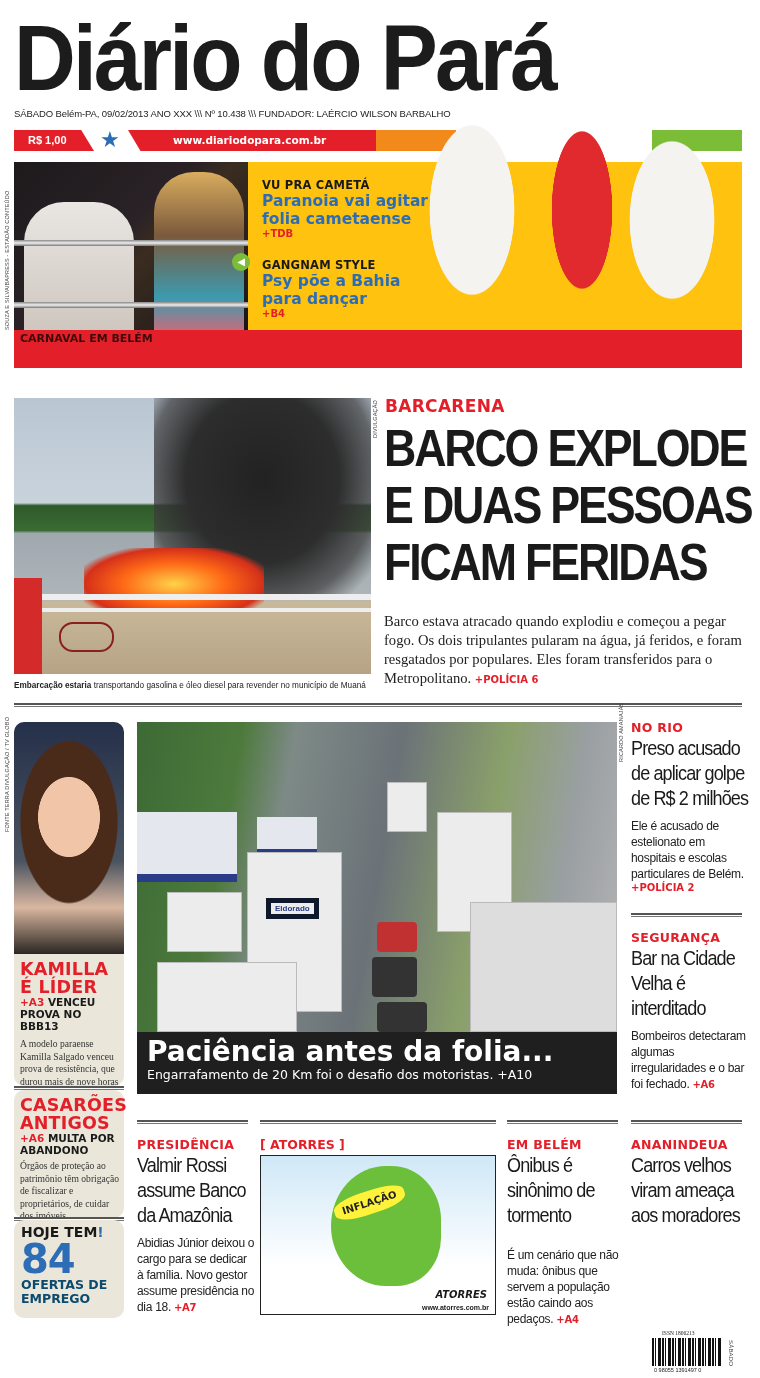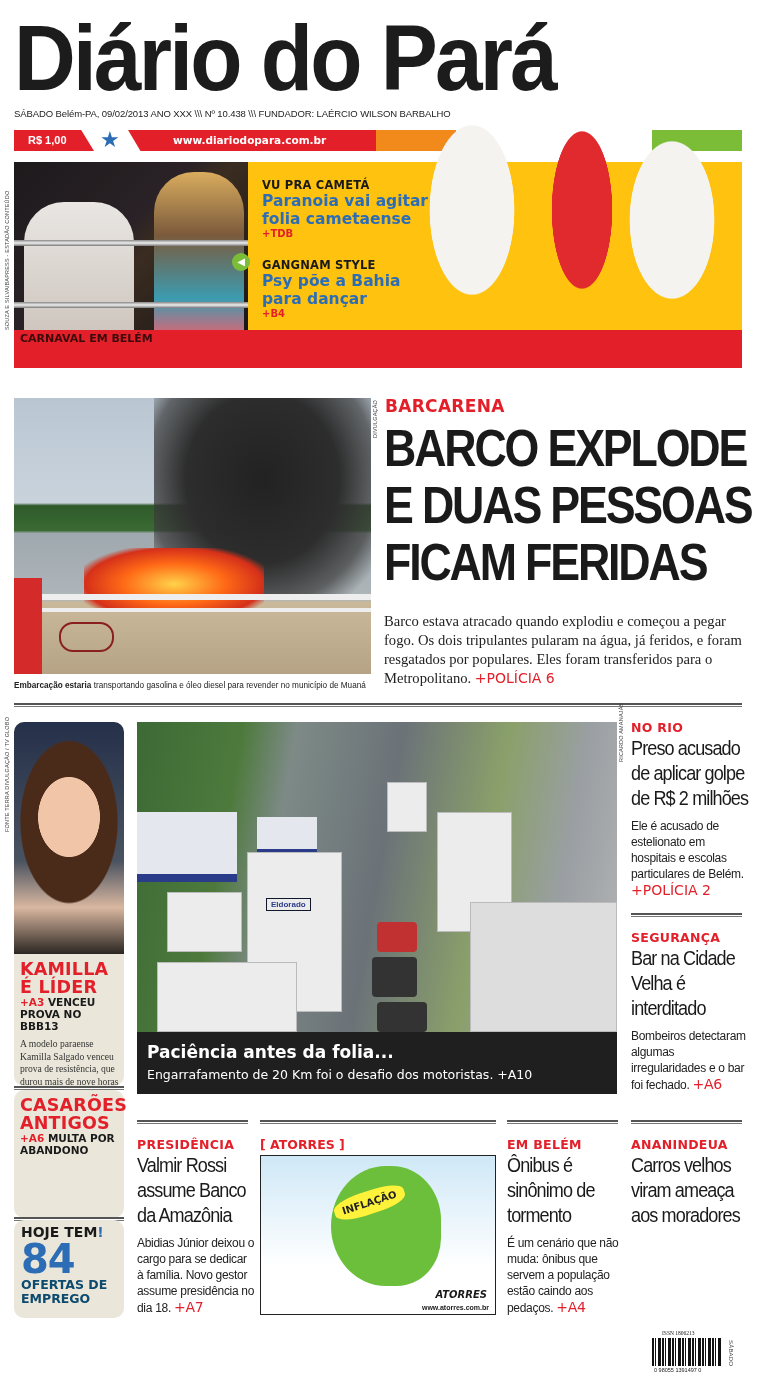--- a/index.html
+++ b/index.html
@@ -42,21 +42,21 @@
   #boat-photo .rail{position:absolute;left:20px;top:196px;width:337px;height:6px;background:#eee}
   #boat-photo .rail2{position:absolute;left:20px;top:210px;width:337px;height:4px;background:#eee}
   #boat-photo .person{position:absolute;left:0;top:180px;width:28px;height:96px;background:#d42a2a}
   #boat-photo .bike{position:absolute;left:45px;top:224px;width:55px;height:30px;border:2px solid #8a1f1f;border-radius:14px}
   .credit-v{font-size:5.5px;color:#444;writing-mode:vertical-rl;transform:rotate(180deg);letter-spacing:0.2px;white-space:nowrap}
   #boat-caption{left:14px;top:681px;font-size:8.2px;color:#222;white-space:nowrap}
   #boat-caption b{font-weight:700}
   #barcarena-kicker{left:385px;top:396px;font-family:"DejaVu Sans",sans-serif;font-weight:900;font-size:17px;color:#e3202a;letter-spacing:0.3px}
   #boat-headline{left:384px;top:420px;width:360px;font-family:"Liberation Sans",sans-serif;font-weight:700;font-size:52px;line-height:57px;letter-spacing:-2.5px;color:#1a1a1a;transform:scaleX(0.86);transform-origin:left top;white-space:nowrap}
   #boat-body{left:384px;top:612px;width:362px;font-family:"Liberation Serif",serif;font-size:14.6px;line-height:19px;color:#222}
-  .ref-inline{font-family:"DejaVu Sans",sans-serif;font-weight:400;color:#e3202a;font-size:14px}
+  .ref-inline{font-family:"DejaVu Sans",sans-serif;font-weight:700;color:#e3202a;font-size:10px}
   .divider{height:4px;border-top:2px solid #555;border-bottom:1px solid #777}
 
   
   .sidebox{background:#eae7da;border-radius:10px}
   #kamilla-box{left:14px;top:722px;width:110px;height:364px;overflow:hidden}
   #kamilla-photo{position:absolute;left:0;top:0;width:110px;height:232px;background:radial-gradient(ellipse 34px 44px at 55px 95px,#f1c6a8 90%,transparent 92%),radial-gradient(ellipse 60px 100px at 55px 100px,#4a2b1a 80%,transparent 82%),linear-gradient(#25304a,#4a5360 60%,#d9b7a0 80%,#2b2622)}
   .side-red{font-family:"DejaVu Sans",sans-serif;font-weight:900;color:#e3202a;font-size:17.5px;line-height:18px;letter-spacing:0.2px}
   .side-sub{font-family:"DejaVu Sans",sans-serif;font-weight:900;font-size:10.5px;line-height:12px;color:#1a1a1a}
   .side-body{font-family:"Liberation Serif",serif;font-size:9.6px;line-height:12.5px;color:#333}
   #casaroes-box{left:14px;top:1090px;width:110px;height:128px}
@@ -64,21 +64,21 @@
   #hoje-title{font-family:"DejaVu Sans",sans-serif;font-weight:900;font-size:14px;color:#1a1a1a}
   #hoje-num{font-family:"DejaVu Sans",sans-serif;font-weight:900;font-size:40px;line-height:38px;color:#2d6db5;letter-spacing:-1px}
   #hoje-label{font-family:"DejaVu Sans",sans-serif;font-weight:900;font-size:12.5px;line-height:14px;color:#0c4a6e}
 
   
   #traffic-photo{left:137px;top:722px;width:480px;height:310px;background:linear-gradient(100deg,#3d6a35 0%,#4d7a3c 20%,#7d8a86 30%,#6b7278 50%,#8aa06a 70%,#9a9fa3 85%,#b4b4b4 100%);overflow:hidden}
   #traffic-photo .truck{position:absolute;background:#ececec;border:1px solid #bbb}
   #traffic-photo .bus{position:absolute;background:#e4e7ee;border-bottom:8px solid #2a3b8a}
   #traffic-photo .car{position:absolute;background:#333;border-radius:4px}
   #traffic-band{left:137px;top:1032px;width:480px;height:62px;background:#1f1f1f;padding:6px 10px}
-  #traffic-title{font-family:"DejaVu Sans",sans-serif;font-weight:900;font-size:17px;line-height:28px;color:#fff;white-space:nowrap}
+  #traffic-title{font-family:"DejaVu Sans",sans-serif;font-weight:900;font-size:28px;line-height:28px;color:#fff;white-space:nowrap}
   #traffic-sub{font-family:"DejaVu Sans",sans-serif;font-size:12.5px;line-height:18px;color:#fff;white-space:nowrap}
   #traffic-sub b{font-weight:400}
 
   
   .kicker-r{font-family:"DejaVu Sans",sans-serif;font-weight:900;font-size:12.5px;color:#e3202a;letter-spacing:0.3px}
   .cond-head{font-family:"Liberation Sans",sans-serif;font-size:20.5px;line-height:25px;color:#1a1a1a;letter-spacing:-1px;transform:scaleX(0.88);transform-origin:left top;white-space:nowrap}
   .cond-body{font-family:"Liberation Sans",sans-serif;font-size:12px;line-height:16px;color:#222;letter-spacing:-0.3px}
 
   
   #cartoon{left:260px;top:1155px;width:236px;height:160px;background:linear-gradient(#cfe8f7,#fff 70%);border:1.5px solid #222;overflow:hidden}
@@ -168,37 +168,38 @@
     <div class="side-body" style="margin-top:6px">A modelo paraense Kamilla Salgado venceu prova de resistência, que durou mais de nove horas, e agora é a nova líder.</div>
   </div>
 </div>
 
 <div class="abs divider" style="left:14px;top:1086px;width:110px"></div>
 <div id="casaroes-box" class="abs sidebox">
   <div style="position:absolute;left:6px;top:6px;width:102px">
     <div class="side-red">CASARÕES</div>
     <div class="side-red">ANTIGOS</div>
     <div class="side-sub"><span class="red">+A6</span> <span>MULTA POR ABANDONO</span></div>
+    <div class="side-body" style="margin-top:4px">Órgãos de proteção ao patrimônio têm obrigação de fiscalizar e proprietários, de cuidar dos imóveis.</div>
   </div>
 </div>
 <div class="abs divider" style="left:14px;top:1217px;width:110px"></div>
 <div id="hoje-box" class="abs sidebox">
   <div style="position:absolute;left:7px;top:4px;width:100px">
     <div id="hoje-title"><span>HOJE TEM</span><span class="blue">!</span></div>
     <div id="hoje-num">84</div>
     <div id="hoje-label">OFERTAS DE</div>
     <div id="hoje-label">EMPREGO</div>
   </div>
 </div>
 
 <div id="traffic-photo" class="abs">
   <div class="bus" style="left:0;top:90px;width:100px;height:70px"></div>
   <div class="bus" style="left:120px;top:95px;width:60px;height:40px"></div>
   <div class="truck" style="left:110px;top:130px;width:95px;height:160px">
-    <div style="position:absolute;left:18px;top:45px;border:1px solid #0f172a;color:#2a3b8a;font-size:8px;font-weight:700;padding:1px 4px">Eldorado</div>
+    <div style="position:absolute;left:18px;top:45px;border:5px solid #0f172a;color:#2a3b8a;font-size:8px;font-weight:700;padding:1px 4px">Eldorado</div>
   </div>
   <div class="truck" style="left:30px;top:170px;width:75px;height:60px"></div>
   <div class="truck" style="left:20px;top:240px;width:140px;height:70px"></div>
   <div class="truck" style="left:300px;top:90px;width:75px;height:120px"></div>
   <div class="truck" style="left:333px;top:180px;width:147px;height:130px;background:#ddd"></div>
   <div class="truck" style="left:250px;top:60px;width:40px;height:50px"></div>
   <div class="car" style="left:240px;top:200px;width:40px;height:30px;background:#c23131"></div>
   <div class="car" style="left:235px;top:235px;width:45px;height:40px"></div>
   <div class="car" style="left:240px;top:280px;width:50px;height:30px"></div>
 </div>
@@ -244,21 +245,21 @@
   <div id="inflacao-label">INFLAÇÃO</div>
   <div id="cartoon-sig">ATORRES</div>
   <div id="cartoon-url">www.atorres.com.br</div>
 </div>
 
 <div class="abs" style="left:507px;top:1137px;width:118px">
   <div class="kicker-r">EM BELÉM</div>
   <div class="cond-head">Ônibus é</div>
   <div class="cond-head">sinônimo de</div>
   <div class="cond-head">tormento</div>
-  <div class="cond-body" style="margin-top:8px"><span>É um cenário que não muda: ônibus que servem a população estão caindo aos pedaços.</span> <span class="ref-inline">+A4</span></div>
+  <div class="cond-body" style="margin-top:20px"><span>É um cenário que não muda: ônibus que servem a população estão caindo aos pedaços.</span> <span class="ref-inline">+A4</span></div>
 </div>
 
 <div class="abs" style="left:631px;top:1137px;width:118px">
   <div class="kicker-r">ANANINDEUA</div>
   <div class="cond-head">Carros velhos</div>
   <div class="cond-head">viram ameaça</div>
   <div class="cond-head">aos moradores</div>
 </div>
 
 <div id="footer" class="abs">

